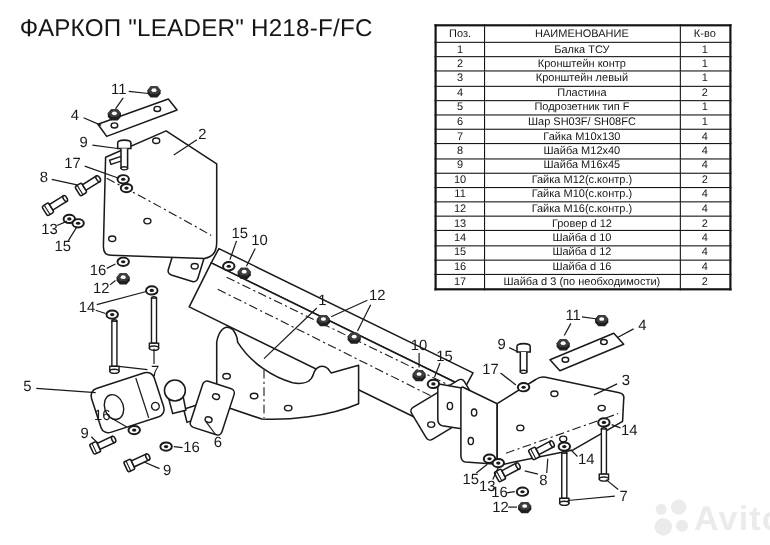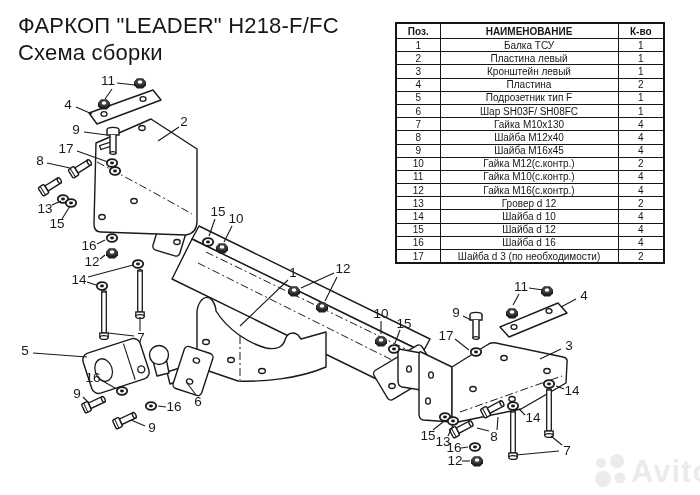--- a/index.html
+++ b/index.html
@@ -4,37 +4,36 @@
 <style>
   html,body{margin:0;padding:0;background:#fff}
   .page{position:relative;width:700px;height:495px;background:#fff;
         font-family:"Liberation Sans",sans-serif;color:#1a1a1a;overflow:hidden}
   .title{position:absolute;left:18px;top:12px;font-size:22px;line-height:27px;
          letter-spacing:.2px;color:#161616}
   table.parts{position:absolute;left:395px;top:22px;width:268px;height:241px;
         border-collapse:collapse;table-layout:fixed;font-size:10px;line-height:11px;
         text-align:center;border:2px solid #161616;color:#161616}
   .parts th,.parts td{border:1px solid #161616;padding:0 2px;overflow:hidden;white-space:nowrap}
-  .parts th{font-weight:bold;height:14px}
+  .parts th{font-weight:normal;height:14px}
   .parts td{height:12.2px}
   svg.diagram{position:absolute;left:0;top:0}
   .part{fill:#fff;stroke:#1a1a1a;stroke-width:1.4;stroke-linejoin:round}
   .hole{fill:#fff;stroke:#1a1a1a;stroke-width:1.3}
   .dash{fill:none;stroke:#1a1a1a;stroke-width:1;stroke-dasharray:8 3 2 3}
   .watermark{position:absolute;left:590px;top:452px;display:flex;align-items:center;
         gap:3px;color:#ebebeb;font-weight:bold;font-size:31px;letter-spacing:1px}
 </style>
 </head>
 <body>
 
 <div class="page">
 
   <div class="title">
     <div>ФАРКОП "LEADER" H218-F/FC</div>
-    <div>Схема сборки</div>
   </div>
 
   <table class="parts">
     <colgroup>
         <col style="width:44px">
         <col style="width:178px">
         <col style="width:46px">
       </colgroup>
     <thead>
         <tr id="cols-row">
@@ -44,21 +43,21 @@
         </tr>
       </thead>
     <tbody id="rows-body">
         <tr>
           <td>1</td>
           <td>Балка ТСУ</td>
           <td>1</td>
         </tr>
         <tr>
           <td>2</td>
-          <td>Пластина левый</td>
+          <td>Кронштейн контр</td>
           <td>1</td>
         </tr>
         <tr>
           <td>3</td>
           <td>Кронштейн левый</td>
           <td>1</td>
         </tr>
         <tr>
           <td>4</td>
           <td>Пластина</td>

